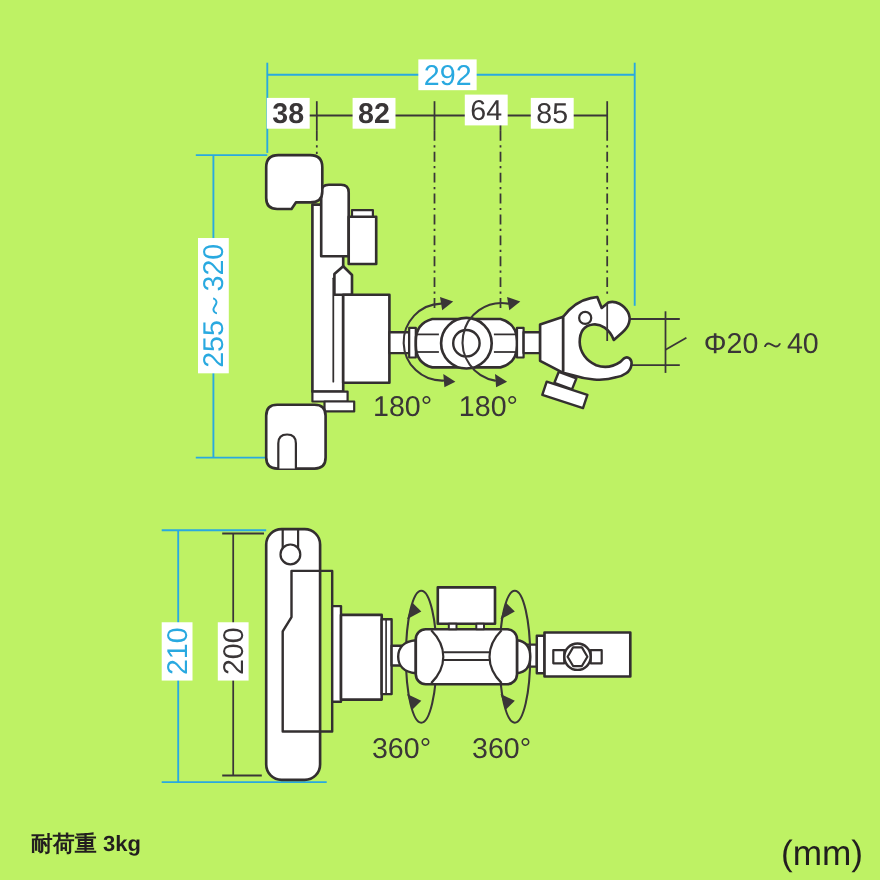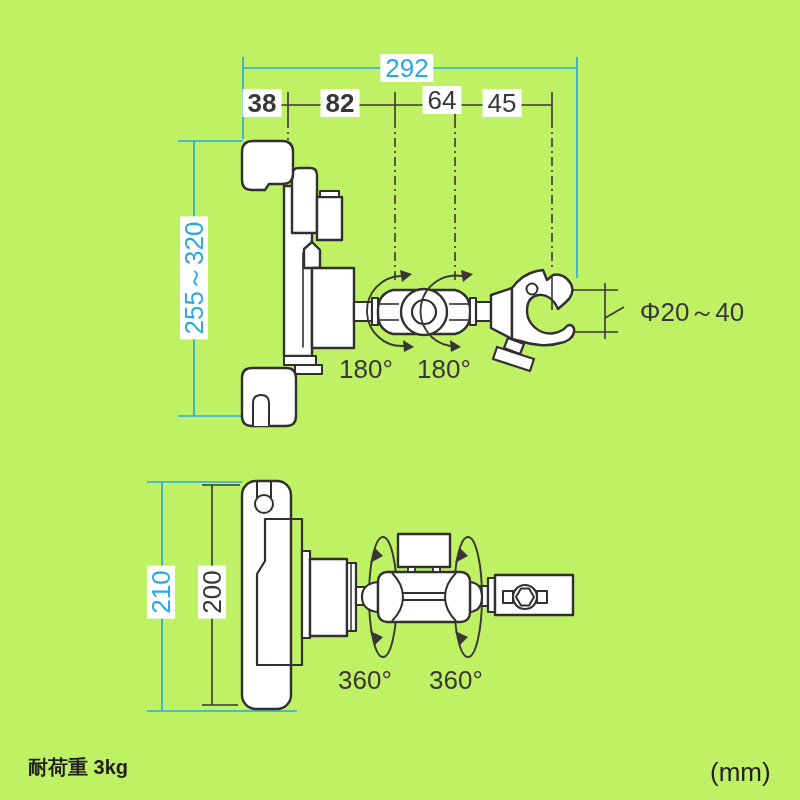--- a/index.html
+++ b/index.html
@@ -5,21 +5,21 @@
   html,body{margin:0;padding:0;background:#fff;}
   .stage{position:relative;width:800px;height:800px;background:#bef264;overflow:hidden;
          font-family:"Liberation Sans","DejaVu Sans",sans-serif;}
   .stage svg{position:absolute;left:0;top:0;}
   .lbl{position:absolute;transform:translate(-50%,-50%);font-size:26px;color:#3a3637;
        line-height:1;white-space:nowrap;}
   .lbl.bg{background:#fff;padding:1px 5px;}
   .lbl.cyan{color:#29a9e0;}
   .lbl.vert{transform:translate(-50%,-50%) rotate(-90deg);}
   .footer-load{position:absolute;left:28px;top:754px;font-size:20px;font-weight:bold;color:#221e1f;}
-  .footer-unit{position:absolute;left:710px;top:757px;font-size:26px;color:#221e1f;}
+  .footer-unit{position:absolute;left:710px;top:757px;font-size:32px;color:#221e1f;}
 </style>
 </head>
 <body>
 
 <div class="stage">
 
 <svg width="800" height="800" viewBox="0 0 800 800">
 
   <g stroke="#29a9e0" stroke-width="1.7" fill="none">
     <line x1="243" y1="57" x2="243" y2="139"></line>
@@ -158,21 +158,21 @@
     <rect x="537" y="591" width="10" height="12" stroke-width="2"></rect>
     <circle cx="525" cy="597" r="12" stroke-width="2.2"></circle>
     <polygon points="516,597 521,588.5 529,588.5 534,597 529,605.5 521,605.5" stroke-width="2"></polygon>
   </g>
 </svg>
 
   <div class="lbl cyan bg" style="left:407px;top:68px;">292</div>
   <div class="lbl bg" style="left:262px;top:103px;font-weight:bold;">38</div>
   <div class="lbl bg" style="left:340px;top:103px;font-weight:bold;">82</div>
   <div class="lbl bg" style="left:426px;top:100px;margin-left:16px;">64</div>
-  <div class="lbl bg" style="left:502px;top:103px;">45</div>
+  <div class="lbl bg" style="left:502px;top:103px;">85</div>
   <div class="lbl cyan vert bg" style="left:194px;top:278px;">255～320</div>
   <div class="lbl" style="left:692px;top:312px;">Φ20～40</div>
   <div class="lbl" style="left:366px;top:369px;">180°</div>
   <div class="lbl" style="left:444px;top:369px;">180°</div>
   <div class="lbl cyan vert bg" style="left:161px;top:592px;">210</div>
   <div class="lbl vert bg" style="left:212px;top:592px;">200</div>
   <div class="lbl" style="left:365px;top:680px;">360°</div>
   <div class="lbl" style="left:456px;top:680px;">360°</div>
 
   <div class="footer-load">耐荷重 3kg</div>

